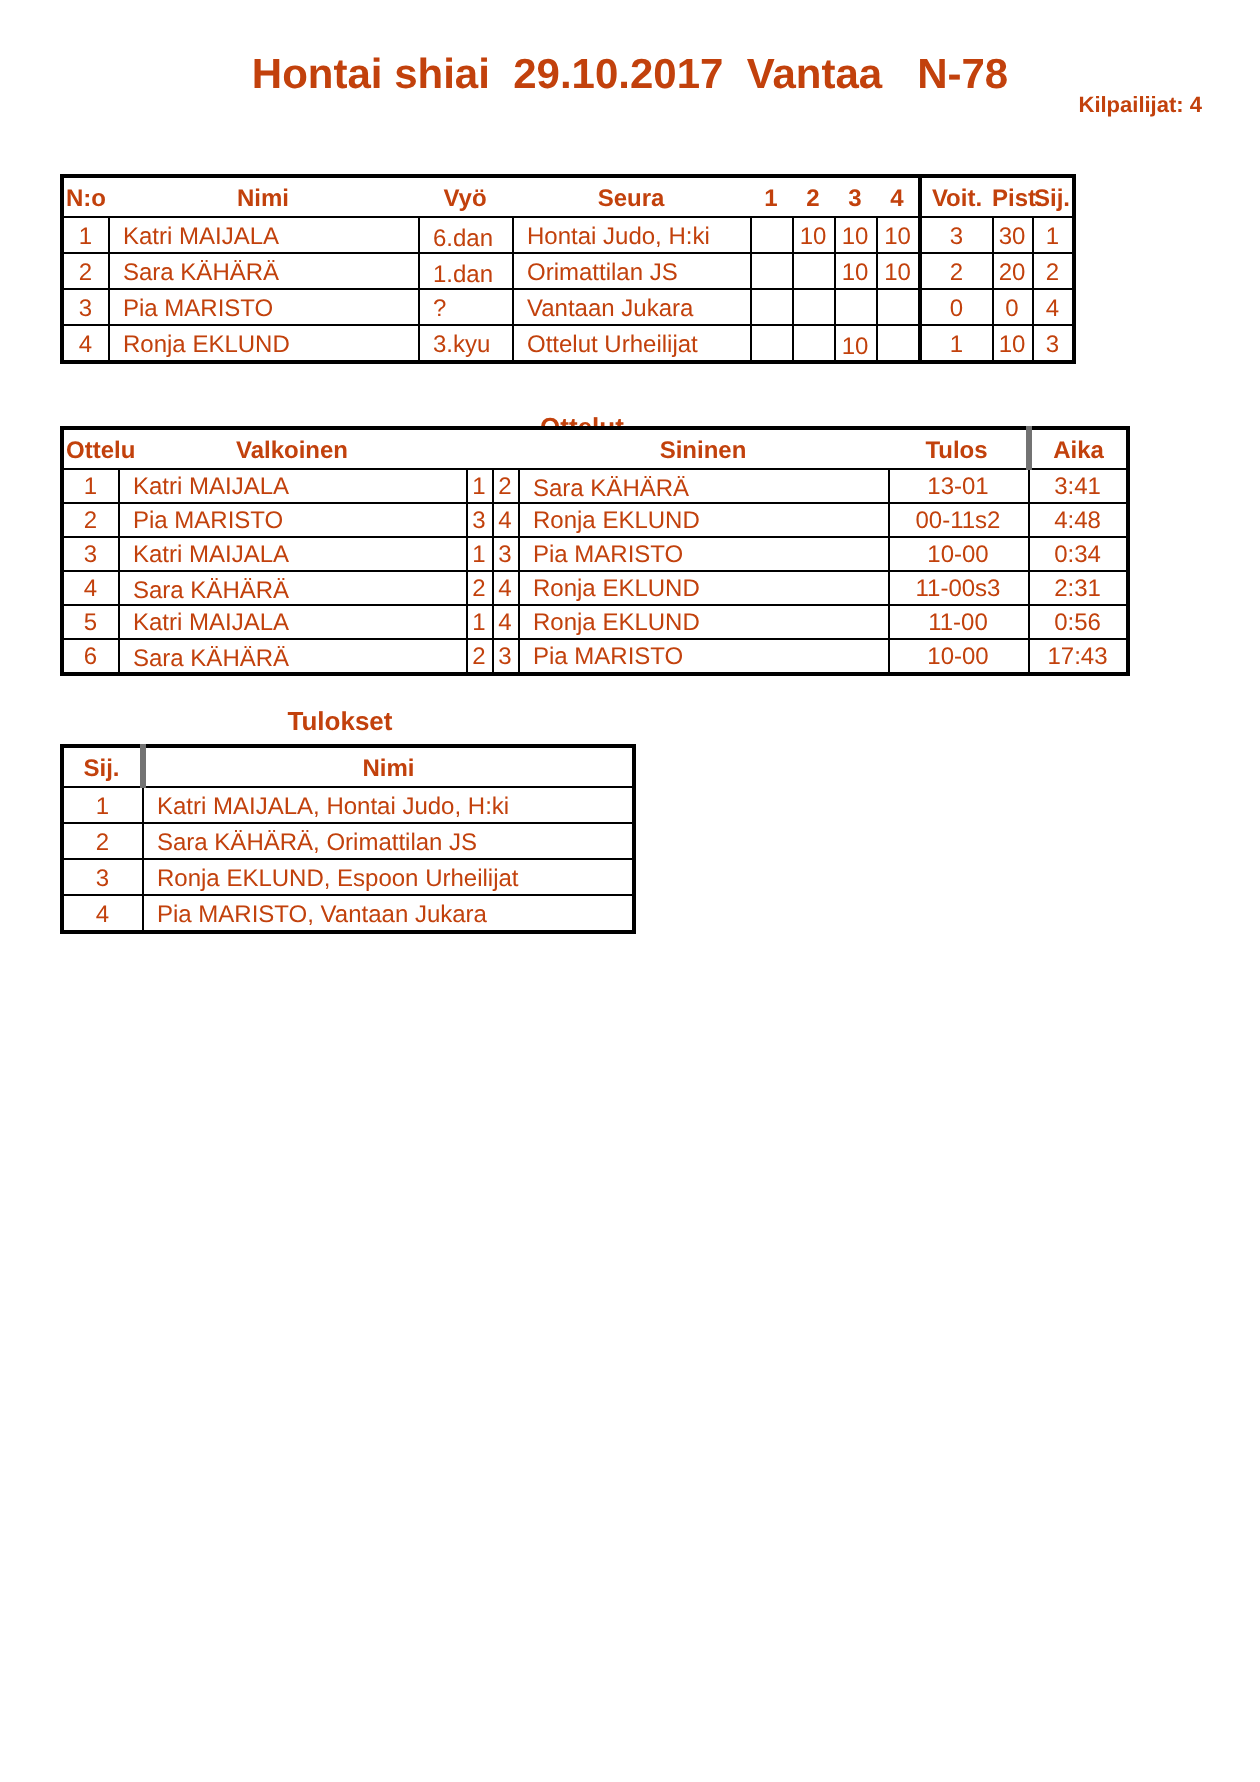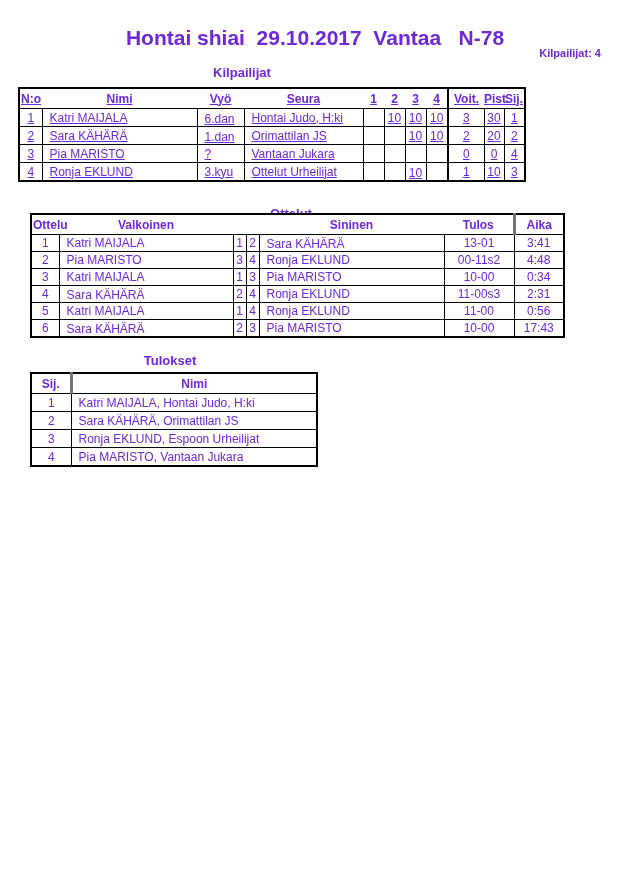--- a/index.html
+++ b/index.html
@@ -1,18 +1,18 @@
 <!DOCTYPE html>
 <html><head>
 <meta charset="utf-8">
 <style>
   html,body { margin:0; padding:0; background:#ffffff; }
   .page {
     position:relative; width:630px; height:891px; background:#ffffff;
-    font-family:"Liberation Sans", sans-serif; color:#6d28d9;
+    font-family:"Liberation Sans", sans-serif; color:#c2410c;
     overflow:hidden;
   }
   .title {
     position:absolute; top:26px; left:0; width:630px;
     text-align:center; font-size:21px; font-weight:bold; white-space:pre;
   }
   .count {
     position:absolute; top:47px; right:29px;
     font-size:11px; font-weight:bold;
   }
@@ -35,41 +35,40 @@
   th {
     font-weight:bold; border:none; border-bottom:1px solid #000;
   }
   .bl1 { border-left:3px solid #737373; }
   .bl2 { border-left:2px solid #000; }
   .c  { text-align:center; }
   .l  { text-align:left; padding-left:7px; }
   .hl { text-align:left; padding-left:1px; }  
   .low { vertical-align:bottom; }             
 
-  #table-competitors { left:18px; top:87px;  width:506px;text-decoration:underline; }
+  #table-competitors { left:30px; top:87px;  width:506px; }
   #table-competitors th { height:19px; }
   #table-competitors td { height:17px; }
 
   #table-matches { left:30px; top:213px; width:533px; }
   #table-matches th { height:19px; }
   #table-matches td { height:16px; }
 
   #table-results { left:30px; top:372px; width:286px; }
   #table-results th { height:19px; }
   #table-results td { height:17px; }
 </style>
 </head>
 <body>
 
 <div class="page">
 
   <div class="title">Hontai shiai  29.10.2017  Vantaa   N-78</div>
   <div class="count">Kilpailijat: 4</div>
 
-  <div class="section-heading" id="heading-competitors">Kilpailijat</div>
 
   <table id="table-competitors">
     <colgroup>
       <col style="width:23px">
         <col style="width:155px">
         <col style="width:47px">
         <col style="width:119px">
       <col style="width:21px">
         <col style="width:21px">
         <col style="width:21px">

